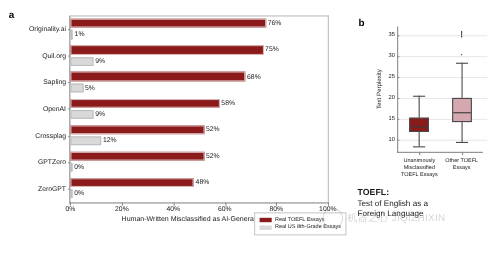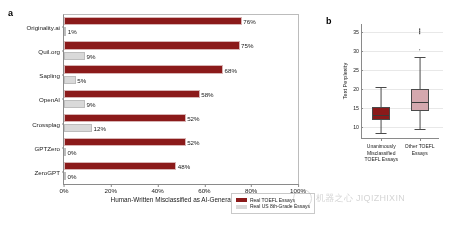--- a/index.html
+++ b/index.html
@@ -216,19 +216,24 @@
           <div class="flier" style="top: 7.22px;"></div>
           <div class="flier" style="top: 5.32px;"></div>
           <span class="b-xtickmark"></span>
         </div>
         <div class="b-xlab" style="left: 38.5px; width: 38.5px; top: 119px;">Other TOEFL<br>Essays </div>
       </div>
 
     <div class="b-ylabel">Text Perplexity</div>
   </div>
 
+  <div class="toefl-note">
+    <b>TOEFL:</b><br>
+    <span>Test of English as a</span><br>
+    <span>Foreign Language</span>
+  </div>
 
   <div class="watermark">
     <div class="wm-circle"></div>
     <div class="wm-text">机器之心  JIQIZHIXIN</div>
   </div>
 
 </div>
 
 </body></html>

